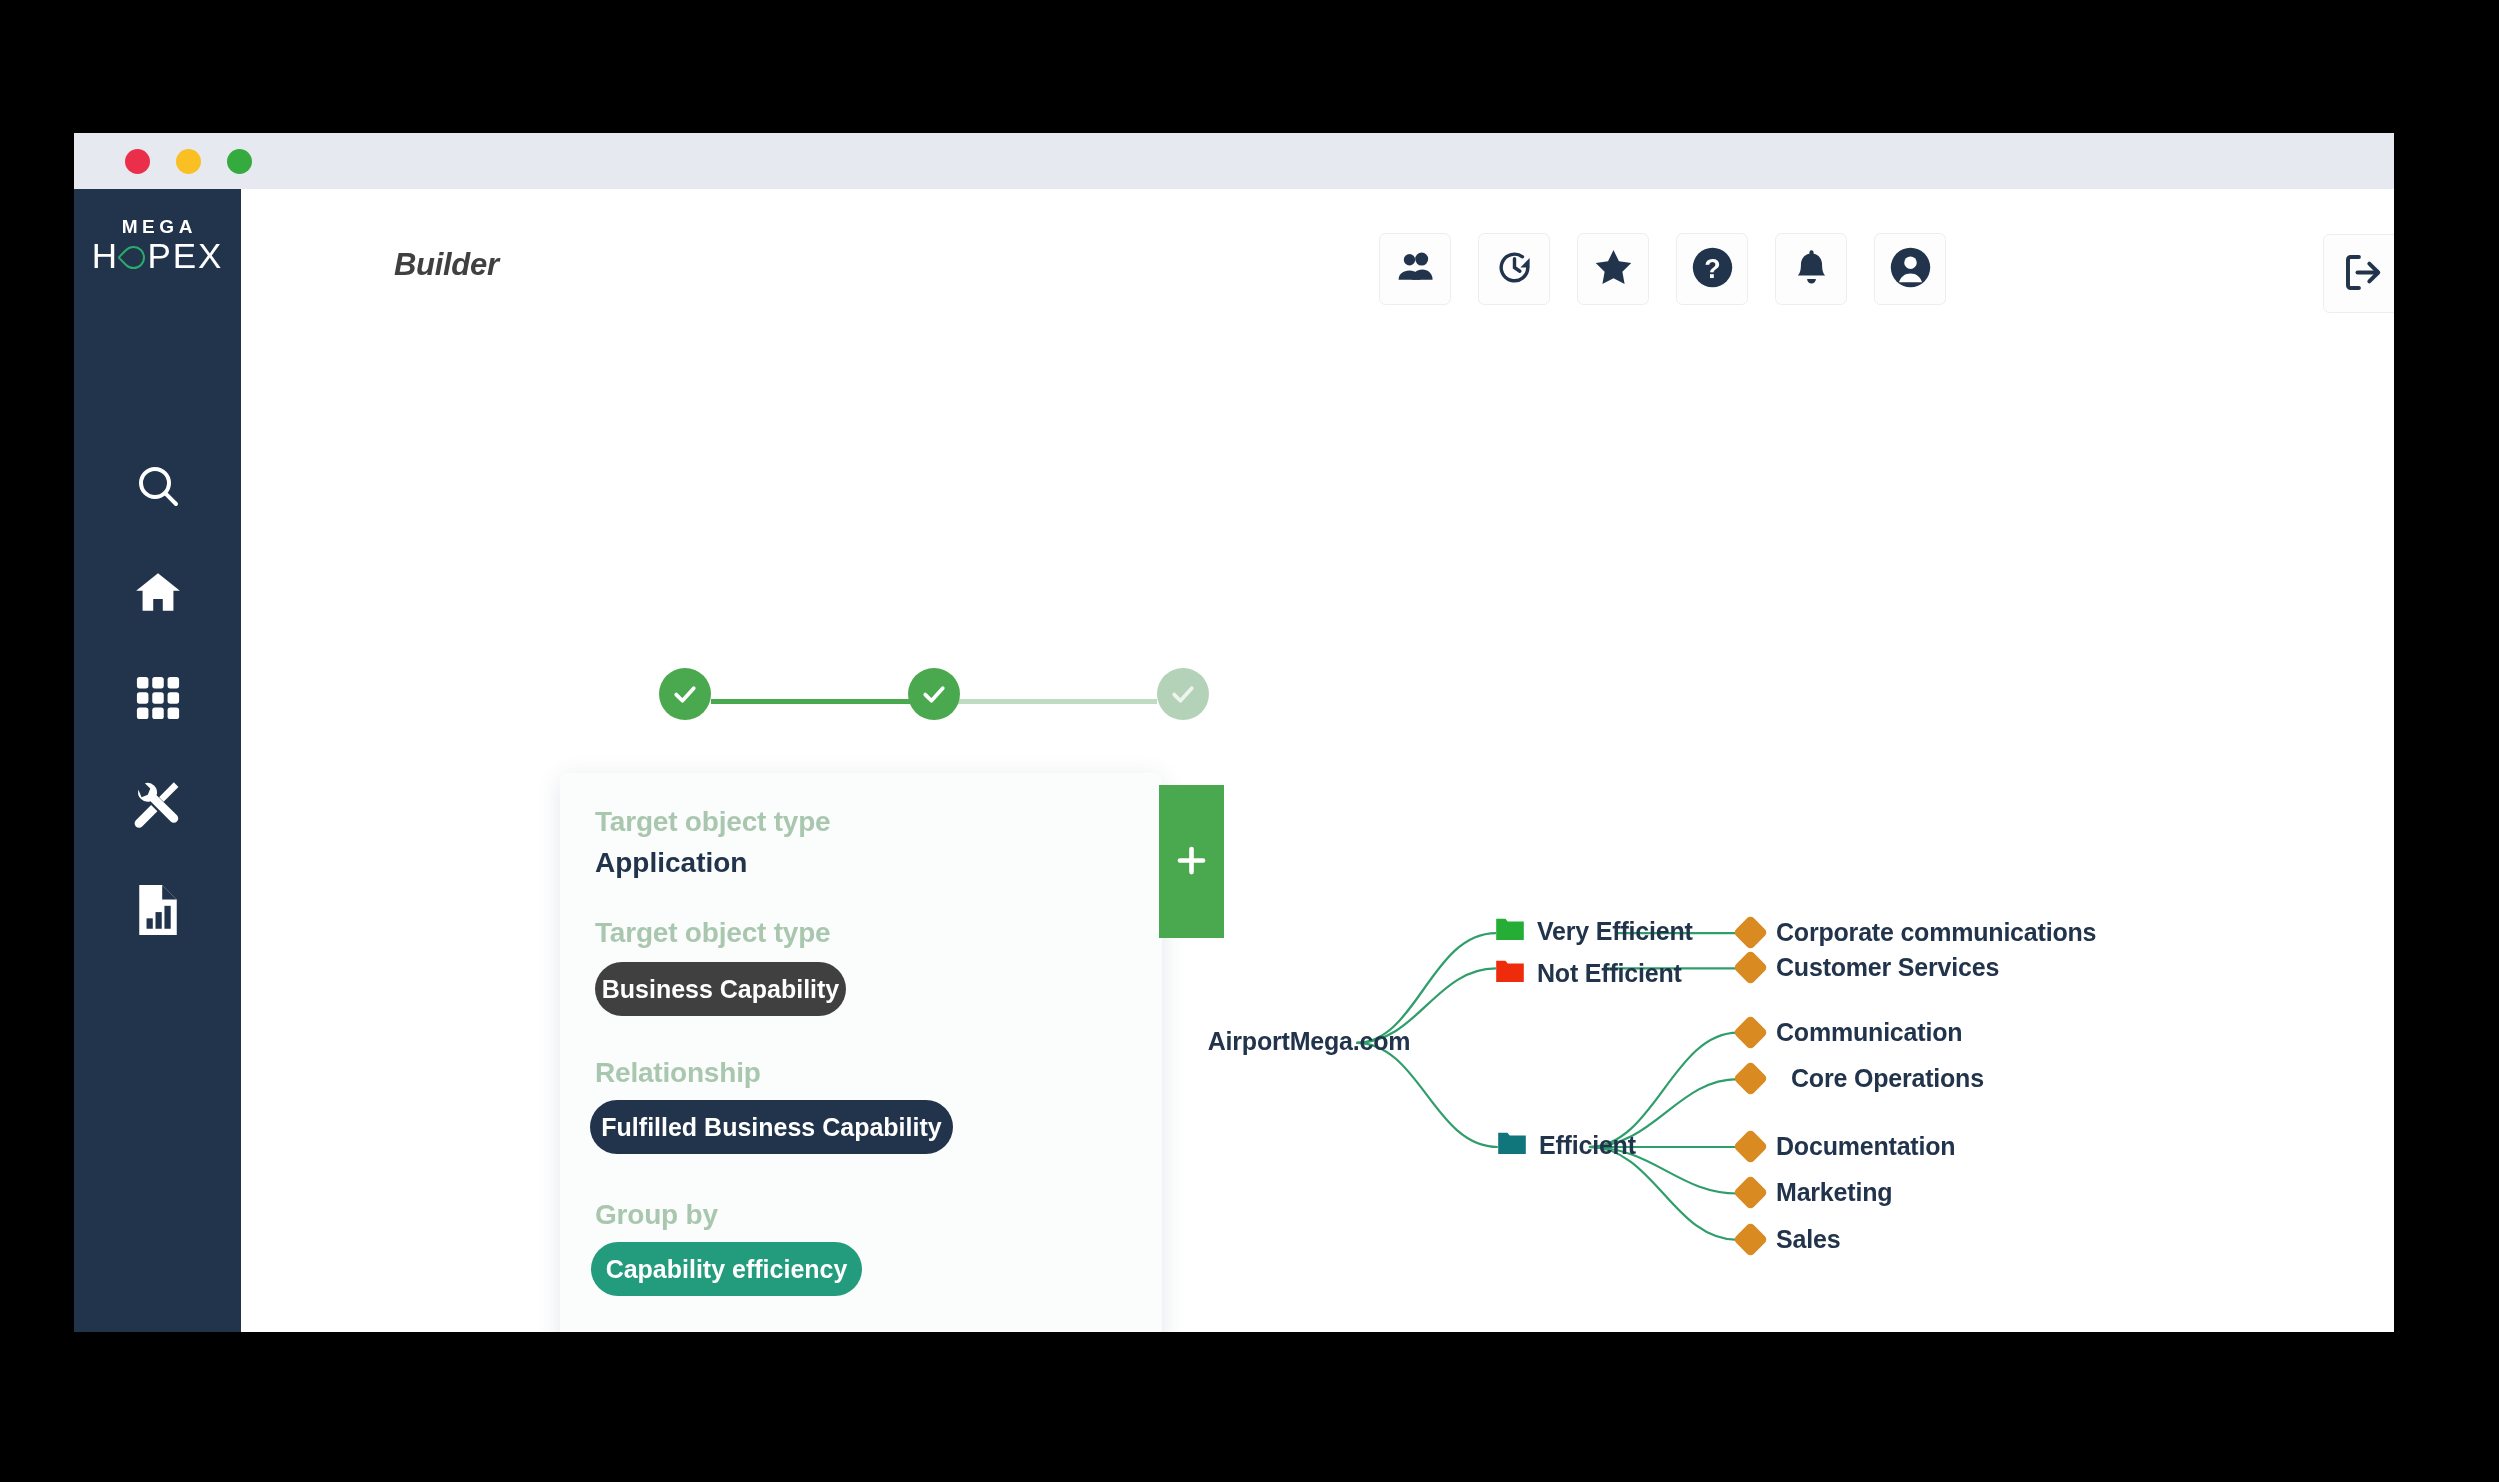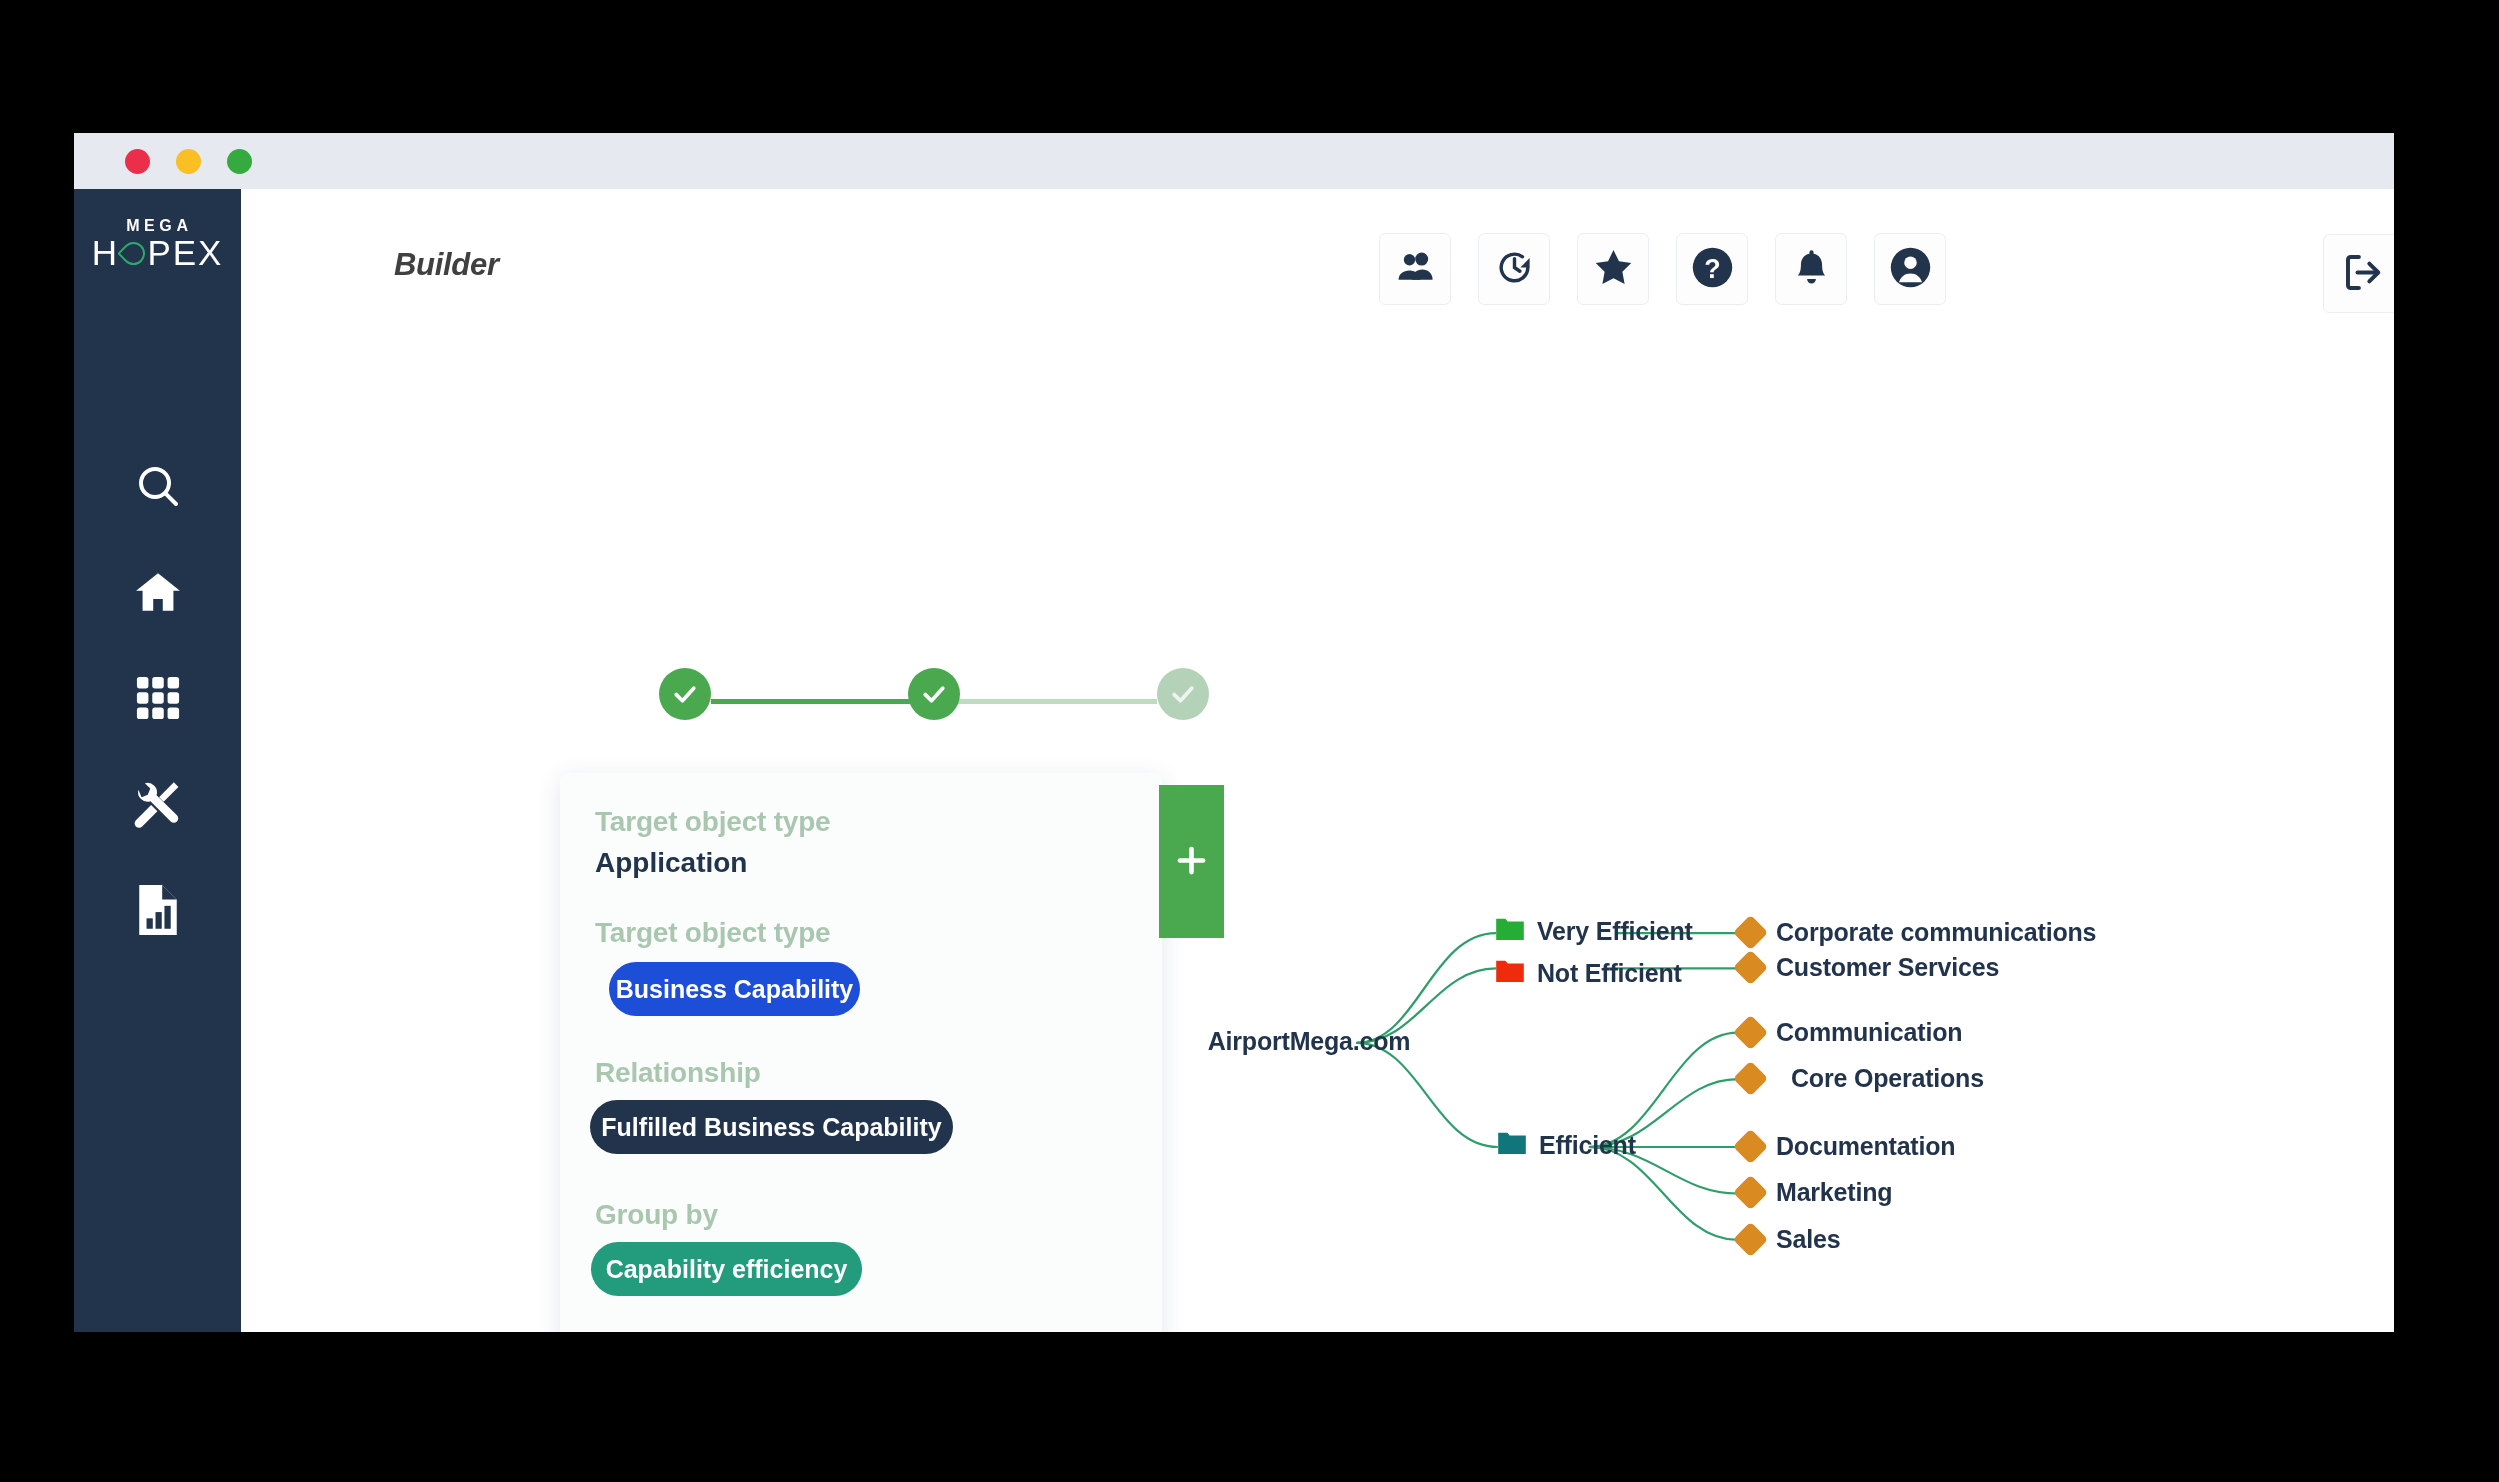--- a/index.html
+++ b/index.html
@@ -56,21 +56,21 @@
     background: #22344c;
   }
   .logo {
     position: absolute;
     left: 0; top: 28px;
     width: 167px;
     text-align: center;
     user-select: none;
   }
   .logo .mega {
-    font-size: 16px;
+    font-size: 19px;
     letter-spacing: 4.6px;
     font-weight: 700;
     color: #ffffff;
     line-height: 1.1;
     padding-left: 3.7px;
   }
   .logo .hopex {
     font-size: 35px;
     letter-spacing: 1.9px;
     font-weight: 300;
@@ -245,21 +245,21 @@
   .pill {
     position: absolute;
     border-radius: 37px;
     display: flex; align-items: center; justify-content: center;
     color: #ffffff;
     font-size: 25px;
     font-weight: 700;
     cursor: pointer;
     white-space: nowrap;
   }
-  .pill.teal  { background: #1d4ed8; margin-left: 14px; }
+  .pill.teal  { background: #404040; }
   .pill.navy  { background: #22344c; }
   .pill.green { background: #239b7d; }
 
   .add-btn {
     position: absolute;
     left: 918px;
     top: 596px;
     width: 65px;
     height: 153px;
     background: #4aa94e;

